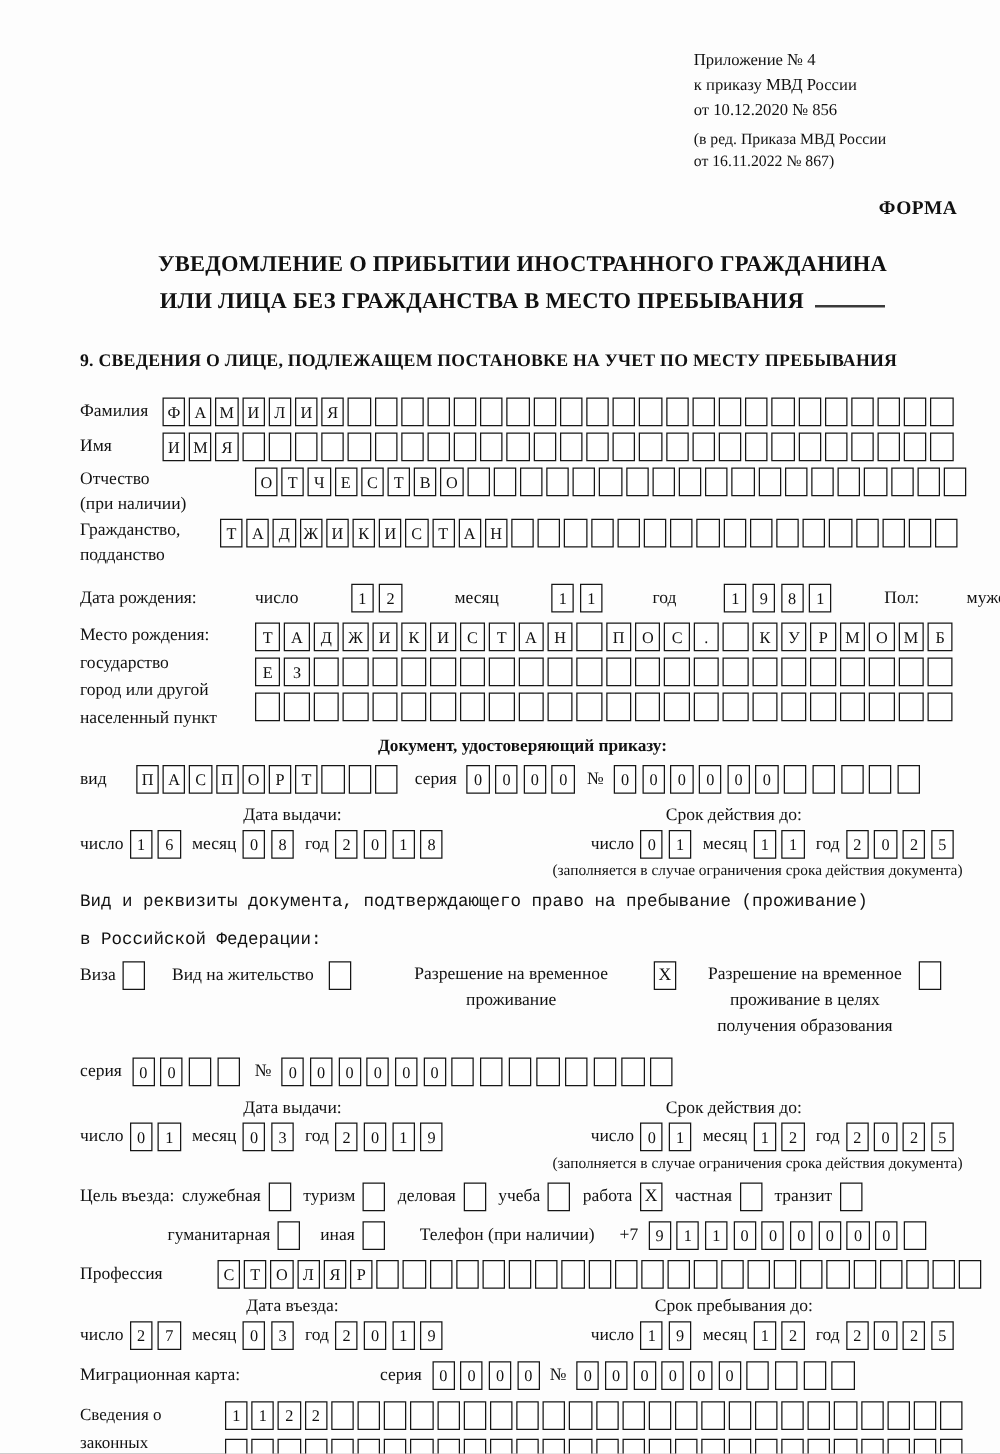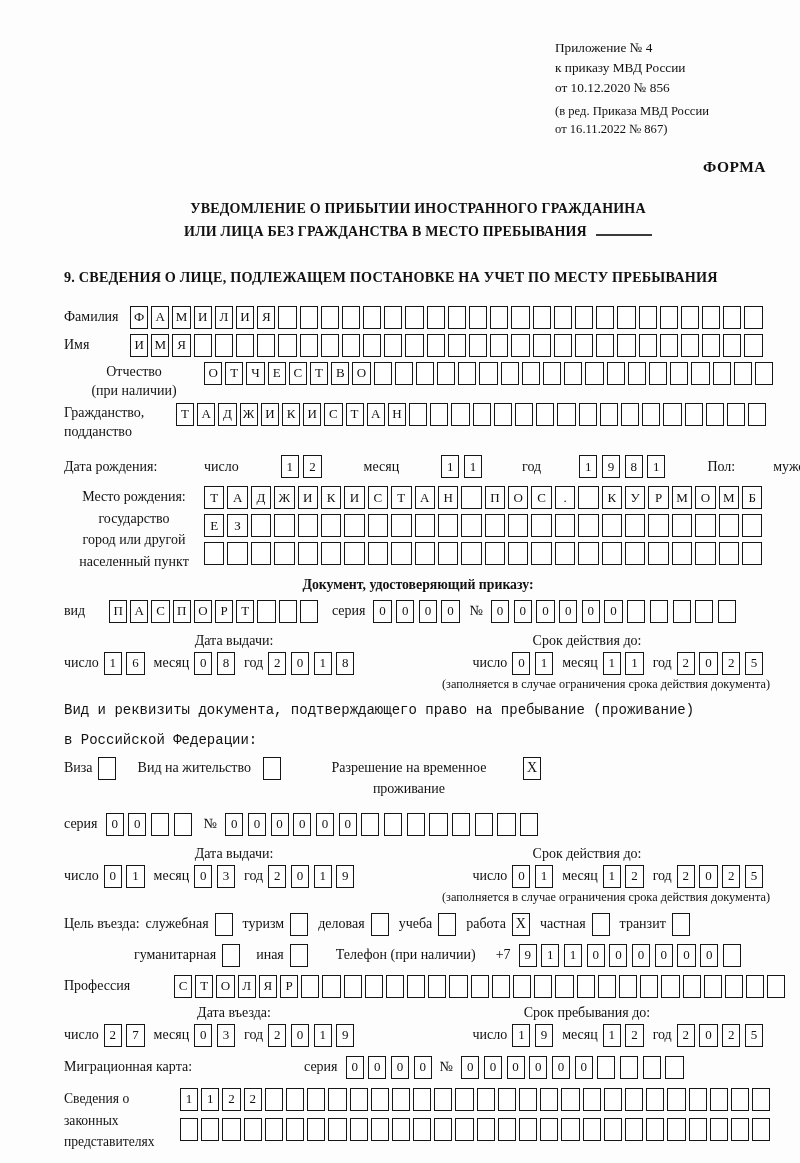--- a/index.html
+++ b/index.html
@@ -5,29 +5,29 @@
   html,body { margin:0; padding:0; background:#888; }
   .page {
     position:relative; width:800px; height:1163px; margin:0 auto;
     background:#fdfdfd; color:#111;
     font-family:"Liberation Serif","DejaVu Serif",serif;
     box-sizing:border-box; padding:38px 28px 0 64px; overflow:hidden;
   }
   .hdr { width:205px; margin-left:auto; margin-right:12px; font-size:13.3px; line-height:1.5; }
   .hdr-sub { margin-top:4px; font-size:12.6px; line-height:1.45; }
   .forma { text-align:right; margin:20px 6px 0 0; font-weight:bold; font-size:15.5px; letter-spacing:.5px; }
-  .title { text-align:center; font-weight:bold; font-size:14px; line-height:1.55; margin-top:22px; letter-spacing:.2px; }
+  .title { text-align:center; font-weight:bold; font-size:18px; line-height:1.55; margin-top:22px; letter-spacing:.2px; }
   .blank { display:inline-block; width:56px; height:1em; border-bottom:2px solid #3a3a3a; margin-left:9px; }
   .sec-heading { font-weight:bold; font-size:14.2px; margin-top:26px; margin-bottom:20px; letter-spacing:.2px; }
 
   .row { display:flex; align-items:center; margin-bottom:5px; }
   .row.top { align-items:flex-start; }
   .lbl { font-size:14px; flex:none; }
   .lbl2 { display:flex; flex-direction:column; font-size:14px; line-height:1.4; flex:none; }
-  .w66{width:66px;} .w140{width:140px;align-items:center;} .w112{width:112px;} .w45{width:45px;} .w74{width:74px;} .w160{width:160px;}
+  .w66{width:66px;} .w140{width:140px;} .w112{width:112px;} .w45{width:45px;} .w74{width:74px;} .w160{width:160px;}
   .ml6{margin-left:6px;} .ml8{margin-left:8px;} .ml10{margin-left:10px;} .ml12{margin-left:12px;} .ml14{margin-left:14px;}
   .ml16{margin-left:16px;} .ml20{margin-left:20px;} .ml22{margin-left:22px;} .ml28{margin-left:28px;} .ml70{margin-left:70px;} .ml80{margin-left:80px;}
 
   .boxrow { display:inline-flex; gap:3px; flex:none; }
   .boxrow.dates { gap:4.5px; }
   .cbox {
     box-sizing:border-box; width:18.2px; height:23px; flex:none;
     border:1.6px solid #161616; background:#fff;
     display:inline-flex; align-items:center; justify-content:center;
     font-size:13px;
@@ -445,20 +445,24 @@
       <span class="chk"></span>
     </span>
     <span class="opt-inline ml22">
       <span class="lbl" style="margin-right:12px;">Вид на жительство</span>
       <span class="chk"></span>
     </span>
     <span class="opt-block ml22">
       <span class="opt-label-block ob1">Разрешение на временное проживание</span>
       <span class="chk ml8">X</span>
     </span>
+    <span class="opt-block ml20">
+      <span class="opt-label-block ob2">Разрешение на временное проживание в целях получения образования</span>
+      <span class="chk ml8"></span>
+    </span>
   </div>
 
   <div class="row" style="margin-bottom:10px;">
     <span class="lbl">серия</span>
     <span class="boxrow dates ml8">
         <span class="cbox">0</span>
         <span class="cbox">0</span>
         <span class="cbox"></span>
         <span class="cbox"></span>
       </span>

